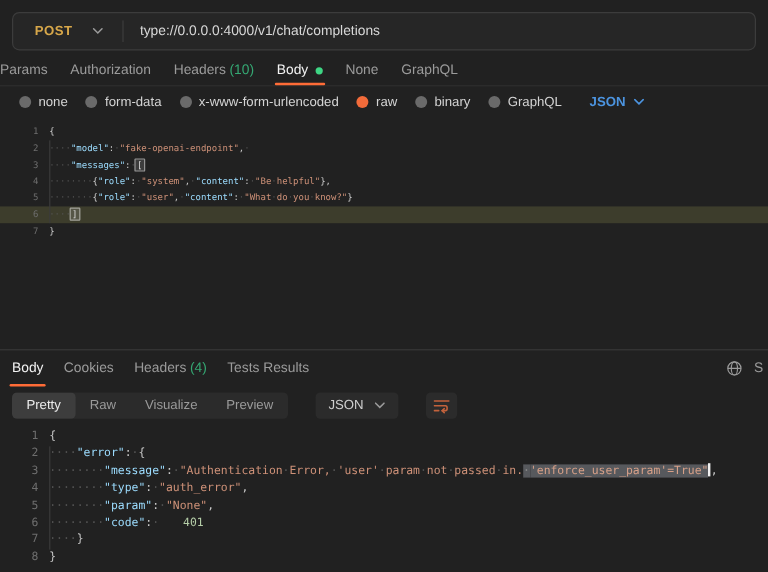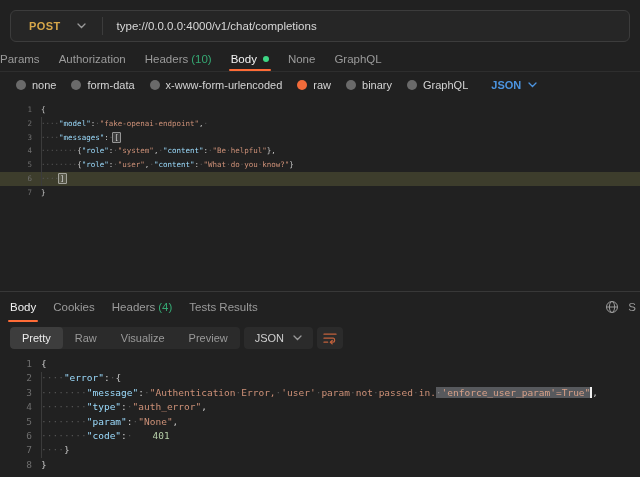--- a/index.html
+++ b/index.html
@@ -52,21 +52,21 @@
   .g-req{top:17px;height:69px;}
   .g-resp{top:17px;height:86px;}
 
   
   .resp-tabs{position:absolute;top:291px;left:0;right:0;height:30px;display:flex;align-items:center;
              padding:0 10px;gap:17px;border-top:1px solid #383838;box-sizing:border-box;}
   .resp-tabs .tab{height:30px;}
   .resp-right{margin-left:auto;display:flex;align-items:center;gap:9px;margin-right:-6px;}
   .clip-s{color:#9a9a9a;font-size:11.5px;}
 
-  .resp-toolbar{position:absolute;top:327px;left:10px;display:flex;gap:4px;align-items:center;}
+  .resp-toolbar{position:absolute;top:327px;left:10px;display:flex;gap:23px;align-items:center;}
   .seg{display:flex;background:#2b2b2b;border-radius:4px;overflow:hidden;}
   .seg-item{padding:5px 12px;font-size:11px;color:#9a9a9a;cursor:pointer;border-radius:4px;}
   .seg-item.active{background:#3d3d3d;color:#ececec;}
   .json-btn{background:#2b2b2b;border-radius:4px;padding:5px 11px;display:flex;gap:9px;align-items:center;
             color:#d0d0d0;font-size:11px;cursor:pointer;}
   .wrap-btn{background:#2b2b2b;border-radius:4px;width:26px;height:22px;display:flex;
             align-items:center;justify-content:center;cursor:pointer;}
 </style>
 </head>
 <body>

